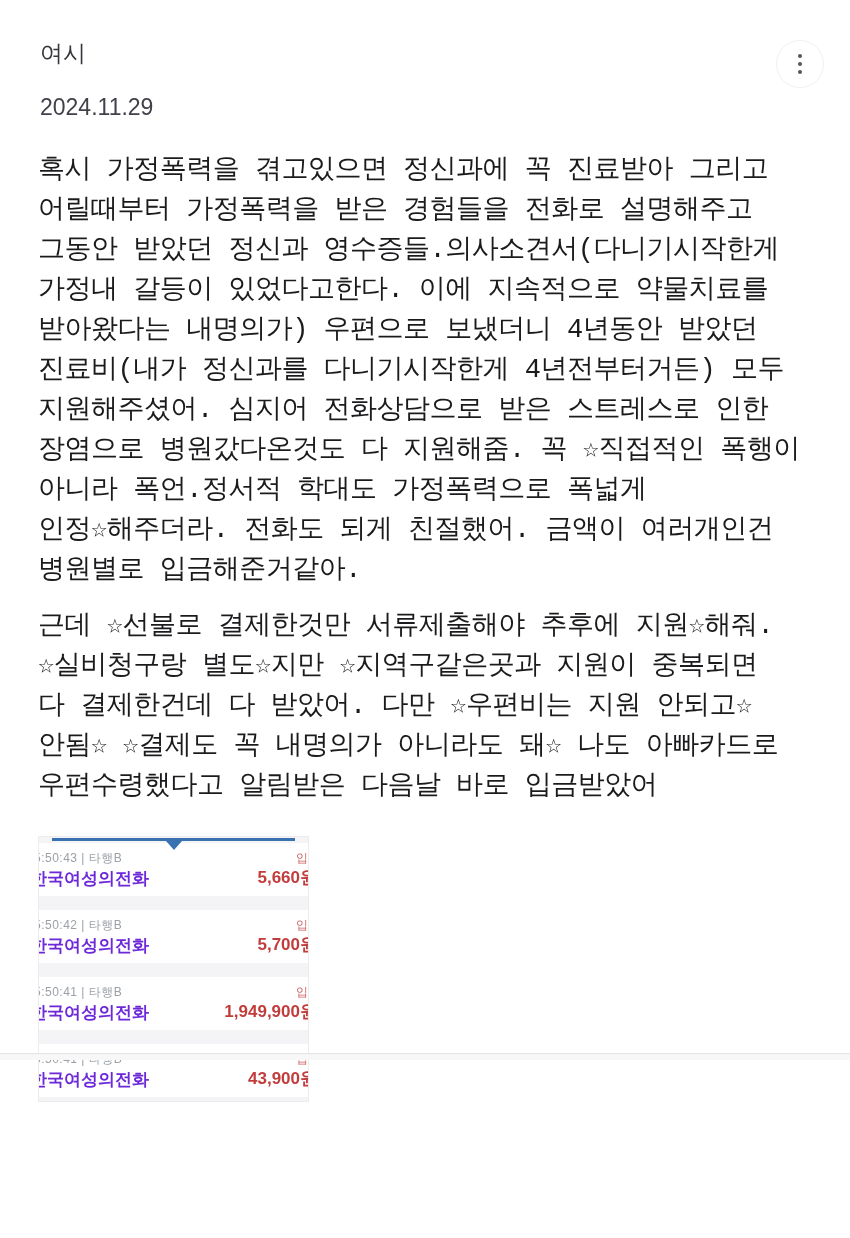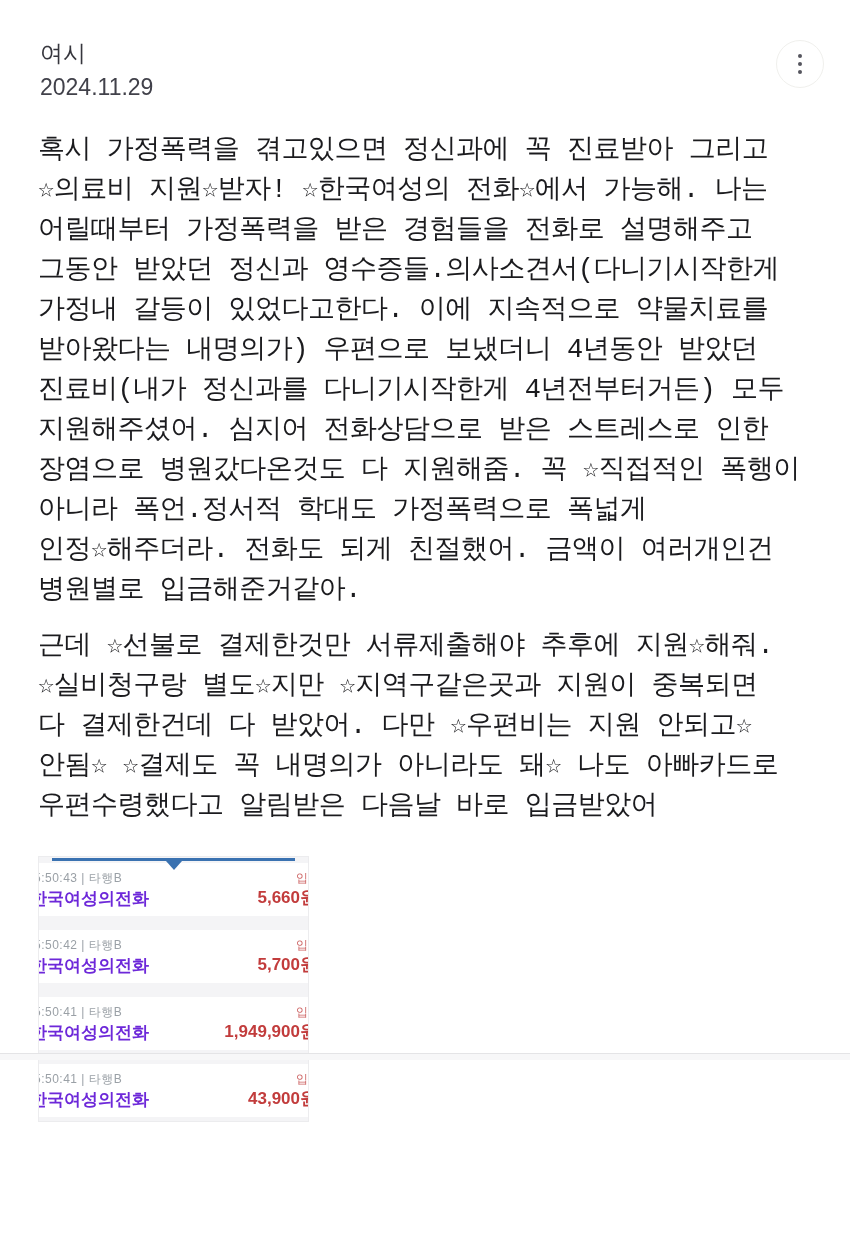--- a/index.html
+++ b/index.html
@@ -9,21 +9,21 @@
     position: relative;
     font-family: "Liberation Sans", "DejaVu Sans", sans-serif;
     color: #1b1b1e;
     overflow: hidden;
   }
   .page { width: 850px; height: 1060px; position: relative; background: #ffffff; }
 
   
   .header { position: relative; padding: 38px 40px 0 40px; }
   .author { font-size: 23px; font-weight: 500; color: #36363d; line-height: 30px; }
-  .date   { font-size: 23px; font-weight: 400; color: #41414a; line-height: 30px; margin-top: 4px; }
+  .date   { font-size: 23px; font-weight: 400; color: #41414a; line-height: 30px; margin-top: 24px; }
   .menu-btn {
     position: absolute; top: 40px; right: 26px;
     width: 48px; height: 48px; border-radius: 50%;
     border: 1px solid #f0f0ed; background: #fff;
     display: flex; flex-direction: column; align-items: center; justify-content: center;
     gap: 4px; cursor: pointer;
   }
   .menu-btn i { width: 4px; height: 4px; border-radius: 50%; background: #55555e; display: block; }
 
   
@@ -93,21 +93,20 @@
     <div class="menu-btn">
       <i></i>
       <i></i>
       <i></i>
     </div>
   </div>
 
   <div class="body-text">
     <div class="para1">
       <div class="ln">혹시 가정폭력을 겪고있으면 정신과에 꼭 진료받아 그리고</div>
-      <div class="ln">☆의료비 지원☆받자! ☆한국여성의 전화☆에서 가능해. 나는</div>
       <div class="ln">어릴때부터 가정폭력을 받은 경험들을 전화로 설명해주고</div>
       <div class="ln">그동안 받았던 정신과 영수증들.의사소견서(다니기시작한게</div>
       <div class="ln">가정내 갈등이 있었다고한다. 이에 지속적으로 약물치료를</div>
       <div class="ln">받아왔다는 내명의가) 우편으로 보냈더니 4년동안 받았던</div>
       <div class="ln">진료비(내가 정신과를 다니기시작한게 4년전부터거든) 모두</div>
       <div class="ln">지원해주셨어. 심지어 전화상담으로 받은 스트레스로 인한</div>
       <div class="ln">장염으로 병원갔다온것도 다 지원해줌. 꼭 ☆직접적인 폭행이</div>
       <div class="ln">아니라 폭언.정서적 학대도 가정폭력으로 폭넓게</div>
       <div class="ln">인정☆해주더라. 전화도 되게 친절했어. 금액이 여러개인건</div>
       <div class="ln">병원별로 입금해준거같아.</div>

